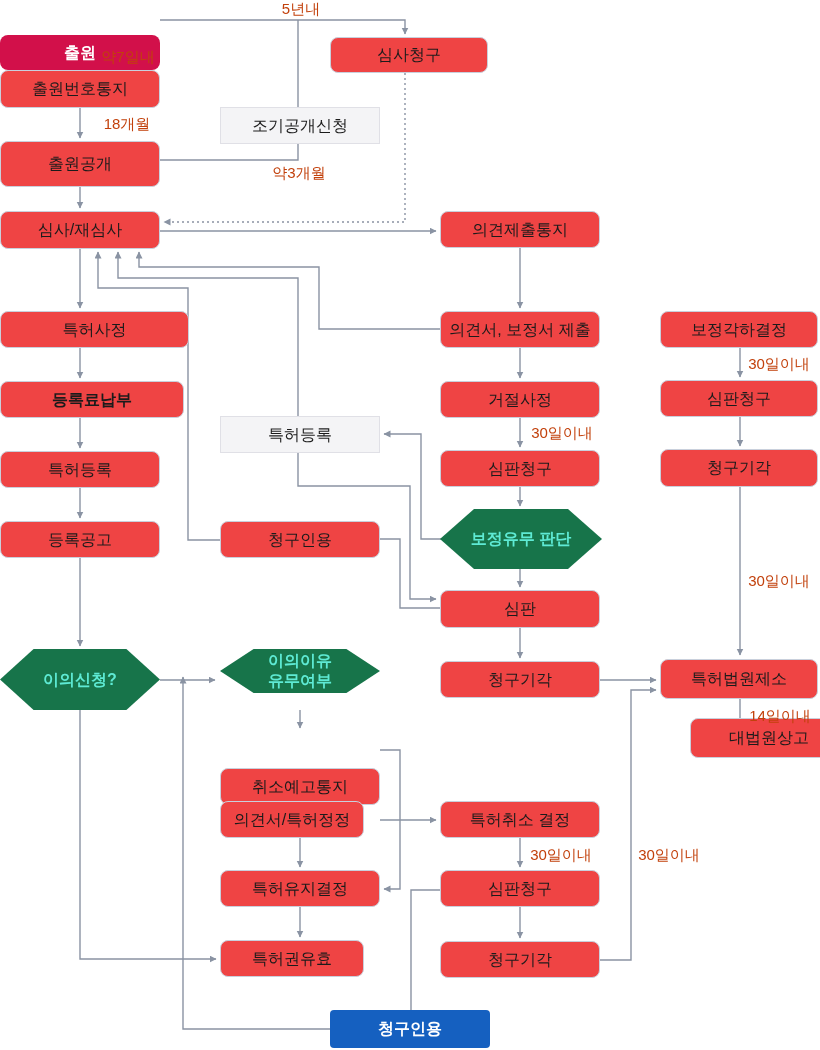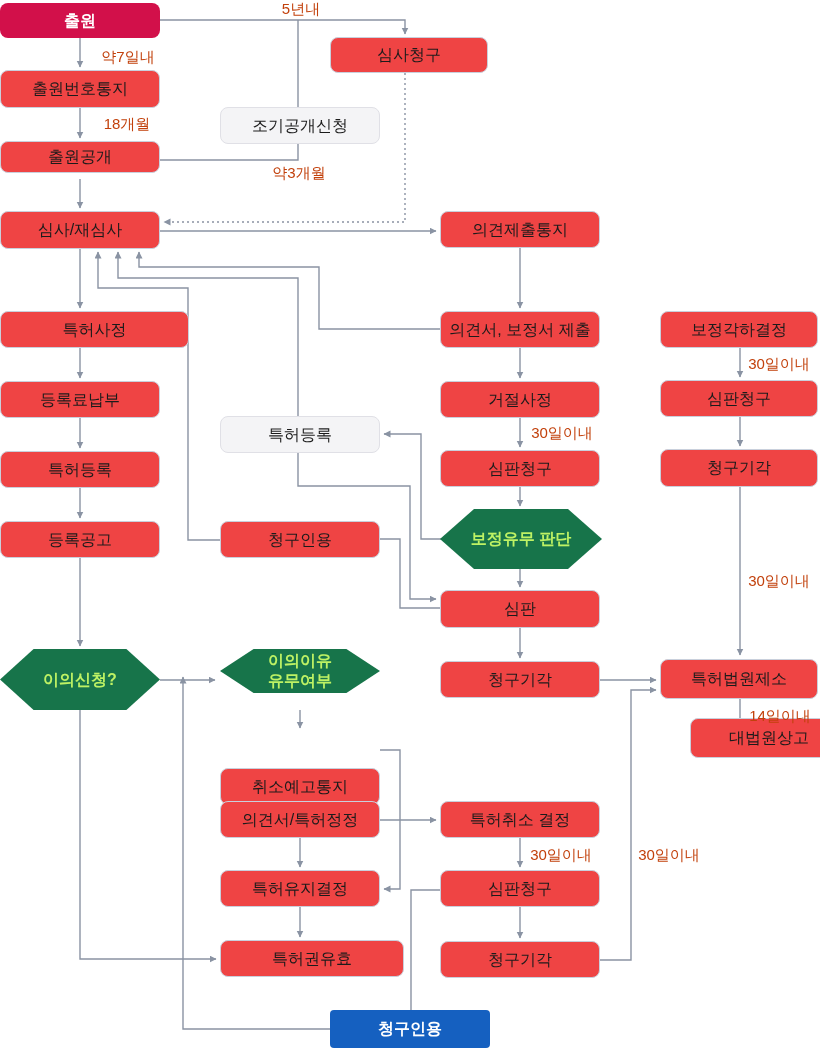--- a/index.html
+++ b/index.html
@@ -10,24 +10,24 @@
   html,body{margin:0;padding:0;background:#fff;}
   body{font-family:"Liberation Sans","DejaVu Sans",sans-serif;}
   .canvas{position:relative;background:#fff;overflow:hidden;}
   .edges{position:absolute;left:0;top:0;}
   .edge{fill:none;stroke:var(--line);stroke-width:1.4px;}
   .edge.dotted{stroke-dasharray:2 3;}
   .node{position:absolute;display:flex;align-items:center;justify-content:center;
         text-align:center;font-size:16px;font-weight:500;color:var(--text);
         box-sizing:border-box;line-height:1.25;white-space:nowrap;}
   .node.box{background:#ef4444;border:1px solid var(--box-border);border-radius:8px;}
-  .node.gray{background:var(--gray-fill);border:1px solid var(--gray-border);border-radius:8px;}
-  .node.red{background:var(--red);border:none;border-radius:8px;color:#fff;font-weight:700;}
+  .node.gray{background:var(--gray-fill);border:1px solid var(--gray-border);border-radius:0;}
+  .node.red{background:var(--red);border:none;border-radius:8px;color:#fff;font-weight:700;margin-top:32px;}
   .node.blue{background:var(--blue);border:none;border-radius:4px;color:#fff;font-weight:600;}
-  .node.hex{background:var(--green);border:none;color:#bef264;font-weight:700;
+  .node.hex{background:var(--green);border:none;color:#5eead4;font-weight:700;
         clip-path:polygon(0 50%,21% 0,79% 0,100% 50%,79% 100%,21% 100%);}
   .node.multiline{flex-direction:column;}
   .edge-label{position:absolute;transform:translate(-50%,-50%);font-size:15px;
         color:#c2410c;white-space:nowrap;}
 </style>
 </head>
 <body>
 
 <div class="canvas" style="width: 820px; height: 1050px;">
   <svg class="edges" xmlns="http://www.w3.org/2000/svg" width="820" height="1050">
@@ -86,39 +86,39 @@
       </div>
       <div class="node box" style="left: 330px; top: 37px; width: 158px; height: 36px;">
         <span>심사청구</span>
       </div>
       <div class="node box" style="left: 0px; top: 70px; width: 160px; height: 38px;">
         <span>출원번호통지</span>
       </div>
       <div class="node gray" style="left: 220px; top: 107px; width: 160px; height: 37px;">
         <span>조기공개신청</span>
       </div>
-      <div class="node box" style="left: 0px; top: 141px; width: 160px; height: 32px;">
+      <div class="node box" style="left: 0px; top: 141px; width: 160px; height: 46px;">
         <span>출원공개</span>
       </div>
       <div class="node box" style="left: 0px; top: 211px; width: 160px; height: 38px;">
         <span>심사/재심사</span>
       </div>
       <div class="node box" style="left: 440px; top: 211px; width: 160px; height: 37px;">
         <span>의견제출통지</span>
       </div>
       <div class="node box" style="left: 0px; top: 311px; width: 189px; height: 37px;">
         <span>특허사정</span>
       </div>
       <div class="node box" style="left: 440px; top: 311px; width: 160px; height: 37px;">
         <span>의견서, 보정서 제출</span>
       </div>
       <div class="node box" style="left: 660px; top: 311px; width: 158px; height: 37px;">
         <span>보정각하결정</span>
       </div>
-      <div class="node box" style="left: 0px; top: 381px; width: 160px; height: 37px;">
+      <div class="node box" style="left: 0px; top: 381px; width: 184px; height: 37px; font-weight: bold;">
         <span>등록료납부</span>
       </div>
       <div class="node box" style="left: 440px; top: 381px; width: 160px; height: 37px;">
         <span>거절사정</span>
       </div>
       <div class="node box" style="left: 660px; top: 380px; width: 158px; height: 37px;">
         <span>심판청구</span>
       </div>
       <div class="node box" style="left: 0px; top: 451px; width: 160px; height: 37px;">
         <span>특허등록</span>
@@ -156,33 +156,33 @@
       </div>
       <div class="node box" style="left: 660px; top: 659px; width: 158px; height: 40px;">
         <span>특허법원제소</span>
       </div>
       <div class="node box" style="left: 220px; top: 731px; width: 160px; height: 37px; margin-top: 37px;">
         <span>취소예고통지</span>
       </div>
       <div class="node box" style="left: 660px; top: 718px; width: 158px; height: 40px; margin-left: 30px;">
         <span>대법원상고</span>
       </div>
-      <div class="node box" style="left: 220px; top: 801px; width: 160px; height: 37px;">
+      <div class="node box" style="left: 220px; top: 801px; width: 144px; height: 37px;">
         <span>의견서/특허정정</span>
       </div>
       <div class="node box" style="left: 440px; top: 801px; width: 160px; height: 37px;">
         <span>특허취소 결정</span>
       </div>
       <div class="node box" style="left: 220px; top: 870px; width: 160px; height: 37px;">
         <span>특허유지결정</span>
       </div>
       <div class="node box" style="left: 440px; top: 870px; width: 160px; height: 37px;">
         <span>심판청구</span>
       </div>
-      <div class="node box" style="left: 220px; top: 940px; width: 184px; height: 37px;">
+      <div class="node box" style="left: 220px; top: 940px; width: 144px; height: 37px;">
         <span>특허권유효</span>
       </div>
       <div class="node box" style="left: 440px; top: 941px; width: 160px; height: 37px;">
         <span>청구기각</span>
       </div>
       <div class="node blue" style="left: 330px; top: 1010px; width: 160px; height: 38px;">
         <span>청구인용</span>
       </div>
     </div>
   <div>

